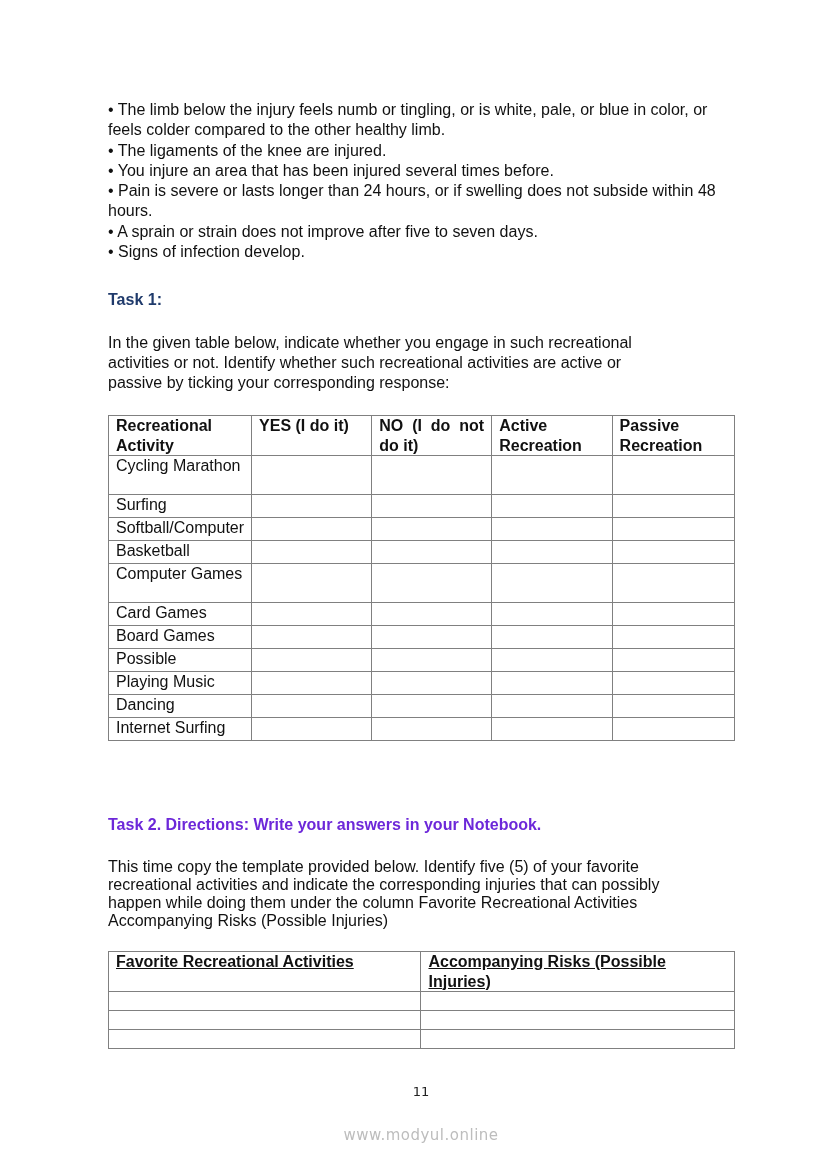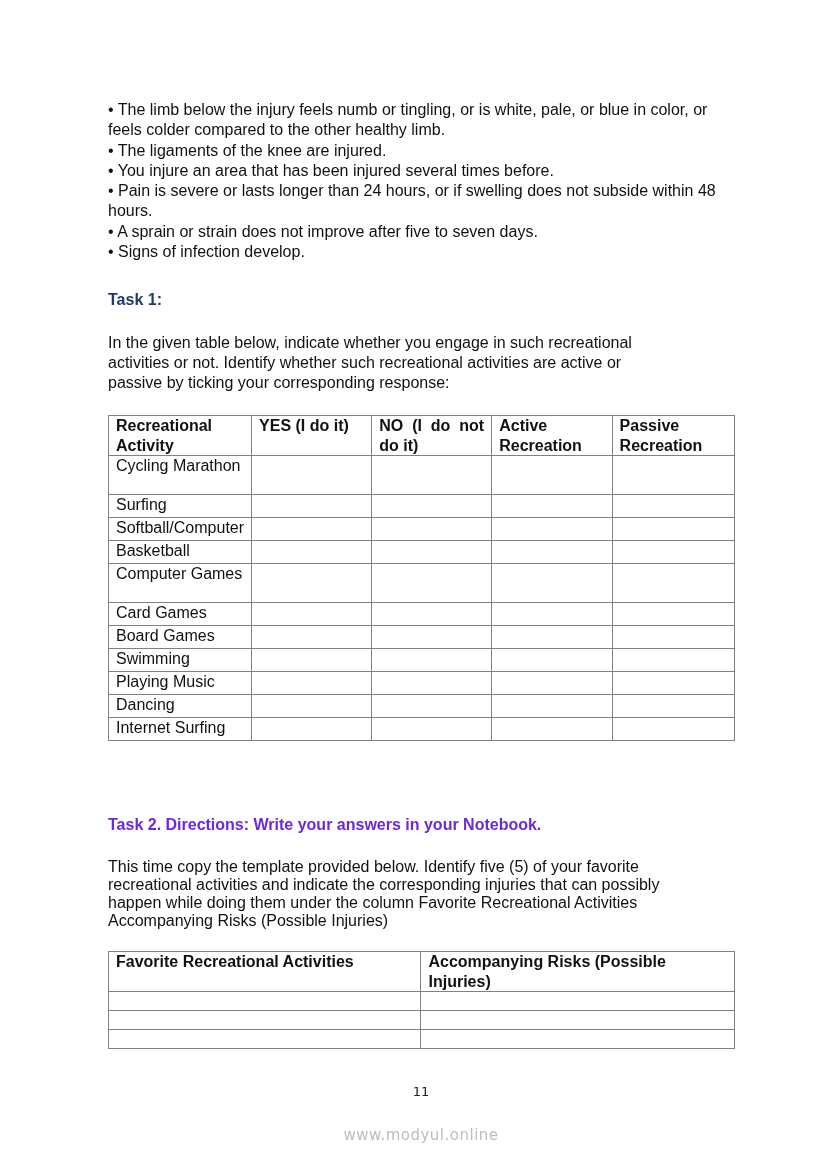--- a/index.html
+++ b/index.html
@@ -20,21 +20,21 @@
   .t1 { left: 100px; top: 415px; width: 627px; }
   .t1 col.c0 { width: 139px; } .t1 col.c1 { width: 122px; } .t1 col.c2 { width: 122px; }
   .t1 col.c3 { width: 121px; } .t1 col.c4 { width: 123px; }
   .t1 tr.h { height: 40px; }
   .t1 tr.r2 { height: 39px; margin-top: 40px; }
   .t1 tr.r1 { height: 23px; }
   .task2-title { position: absolute; left: 100px; top: 816px; font-size: 16px;
                  font-weight: bold; color: #6d28d9; }
   .task2-instr { position: absolute; left: 100px; top: 858px; width: 580px;
                  font-size: 16px; line-height: 18px; }
-  .t2 { left: 100px; top: 951px; width: 627px; }
+  .t2 { left: 100px; top: 951px; width: 627px; text-decoration: underline; }
   .t2 col.c0 { width: 313px; } .t2 col.c1 { width: 314px; }
   .t2 tr.h { height: 39px; } .t2 tr.r { height: 19px; }
   .page-num { position: absolute; left: 0; width: 826px; top: 1084px; text-align: center;
               font-family: "DejaVu Sans", sans-serif; font-size: 13px; color: #222; }
   .watermark { position: absolute; left: 0; width: 826px; top: 1126px; text-align: center;
                font-family: "DejaVu Sans", sans-serif; font-size: 15px; color: #bdbdbd;
                letter-spacing: 0.5px; }
 </style>
 </head>
 <body>
@@ -112,21 +112,21 @@
           <td></td>
     </tr>
     <tr class="r1">
       <td>Board Games</td>
       <td></td>
           <td></td>
       <td></td>
           <td></td>
     </tr>
     <tr class="r1">
-      <td>Swimming</td>
+      <td>Possible</td>
       <td></td>
           <td></td>
       <td></td>
           <td></td>
     </tr>
     <tr class="r1">
       <td>Playing Music</td>
       <td></td>
           <td></td>
       <td></td>

